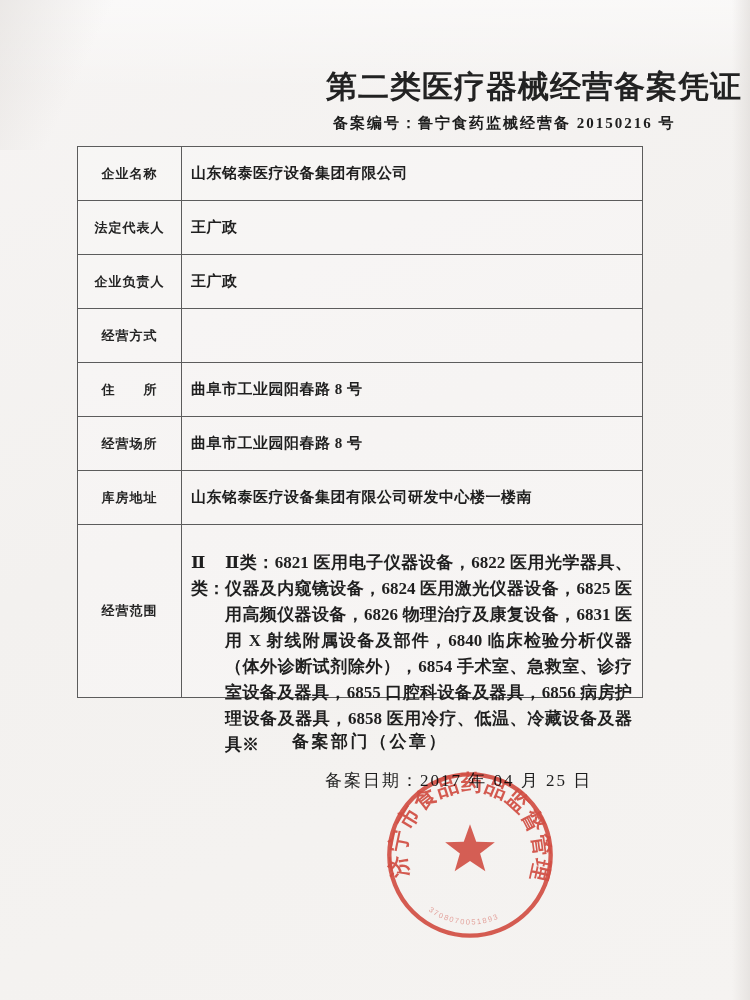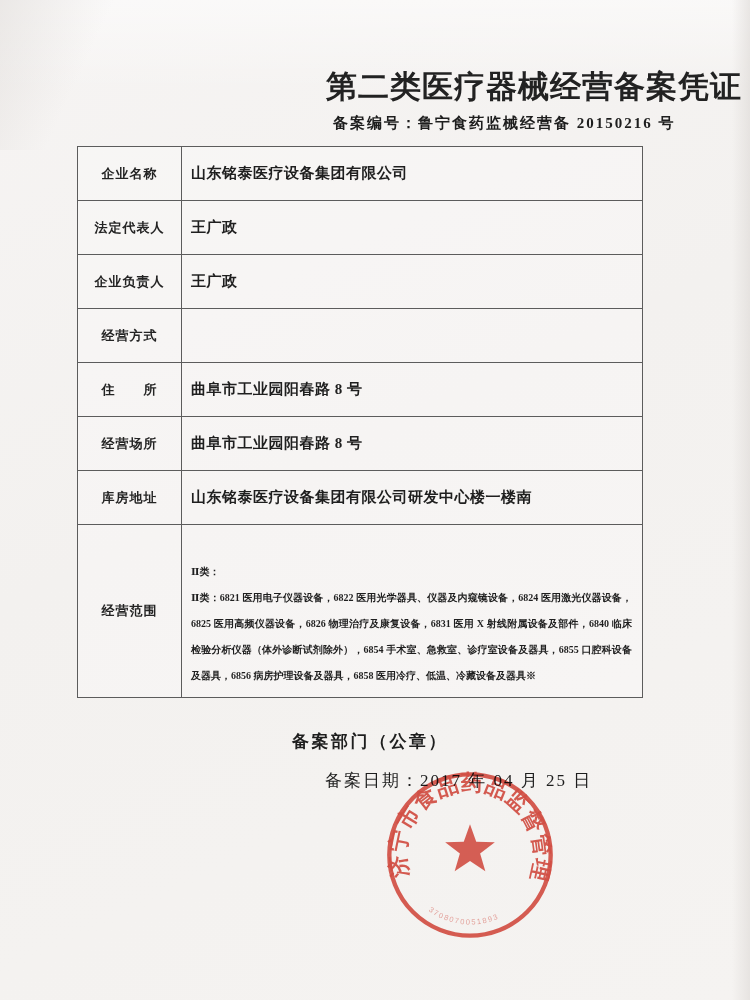--- a/index.html
+++ b/index.html
@@ -56,22 +56,22 @@
     font-size: 13px; font-weight: bold; letter-spacing: 1px;
     color: #242424; text-align: center;
   }
   .t-value {
     flex: 1; display: flex; align-items: center;
     padding: 0 10px 0 9px;
     font-size: 15px; font-weight: bold; letter-spacing: .5px;
     color: #1f1f1f;
   }
   .scope-row .t-value {
-    flex-direction: column; align-items: flex-start; justify-content: center;
-    padding-top: 25px; font-size: 10px; line-height: 26px; letter-spacing: 0;
+    flex-direction: row; align-items: flex-start; justify-content: flex-end;
+    padding-top: 25px; font-size: 17px; line-height: 26px; letter-spacing: 0;
   }
   .scope-text { text-align: justify; margin: 0; }
 
   .dept-line {
     position: absolute; left: 292px; top: 730px;
     font-size: 17px; font-weight: bold; letter-spacing: 2.5px; color: #1e1e1e;
   }
   .date-line {
     position: absolute; left: 325px; top: 769px;
     font-size: 17px; font-weight: normal; letter-spacing: 2px; color: #1e1e1e;

